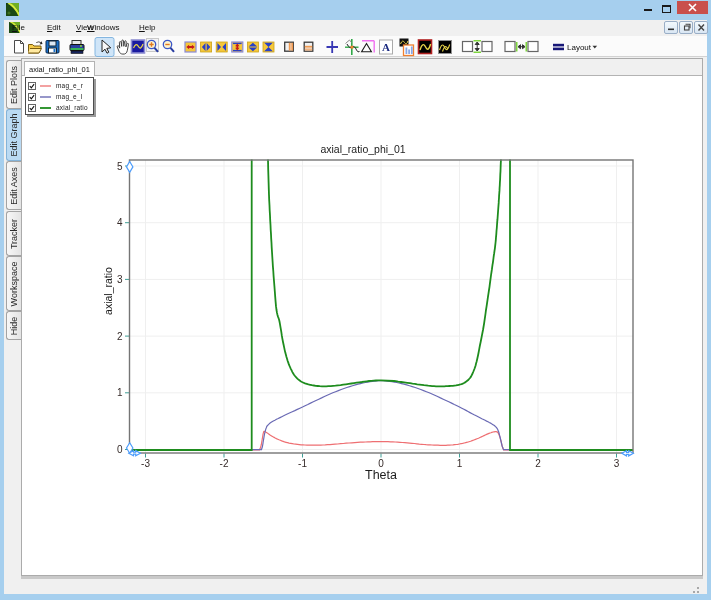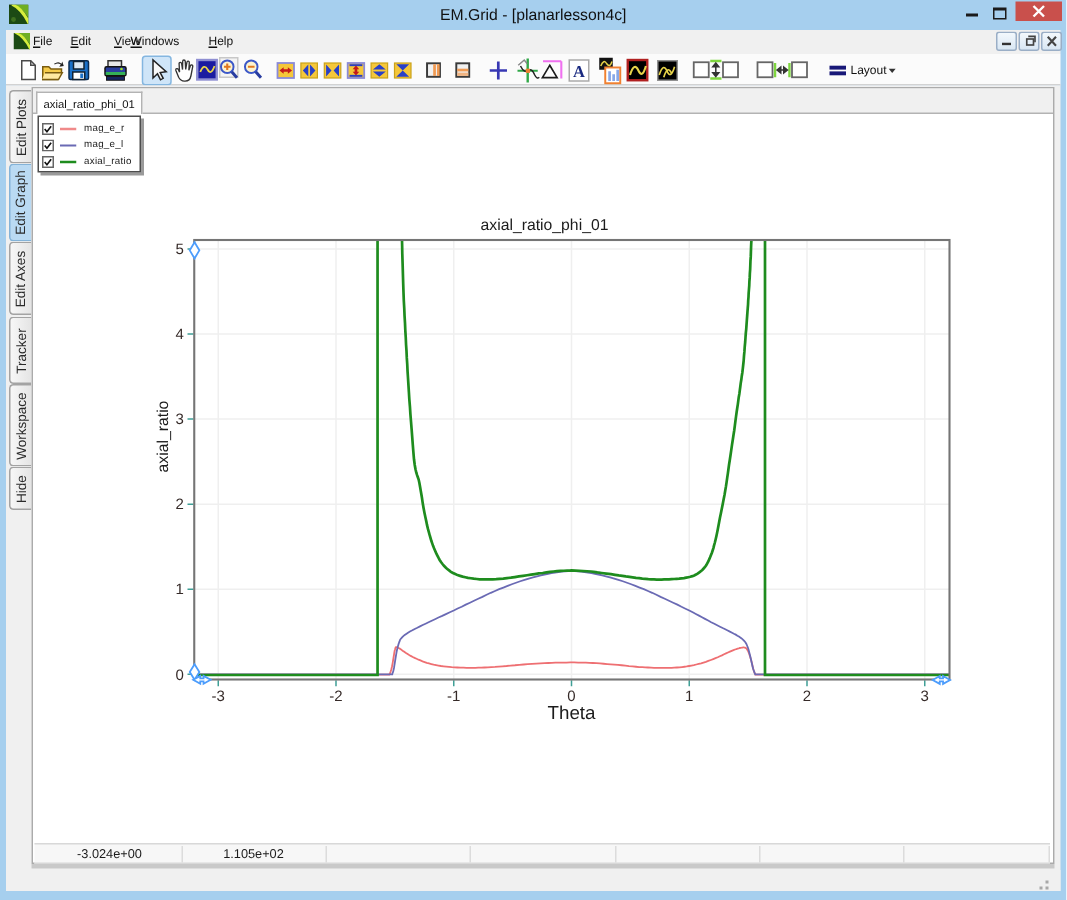--- a/index.html
+++ b/index.html
@@ -26,41 +26,40 @@
   .hcell{position:absolute;top:2px;width:96px;font-size:8.5px;font-weight:bold;color:#1c1c1c;text-align:center;}
   #vrow{left:23px;top:562px;width:677px;height:12px;background:#f7f7f7;border-top:1px solid #d8d8d8;border-bottom:1px solid #d8d8d8;}
   .vcell{position:absolute;top:1px;height:11px;border-right:1px solid #dcdcdc;font-size:8.5px;color:#1c1c1c;text-align:center;}
   #pshadow{left:21px;top:576px;width:682px;height:3px;background:#c9c9c9;}
   #statusbar{left:4px;top:580px;width:703px;height:14px;background:#f0f0f0;}
   svg{display:block;}
 </style>
 </head>
 <body>
 <div id="win">
-  <div class="abs" id="apptitle">EM.Grid - [planarlesson4c]</div>
   <svg class="abs" style="left:6px;top:3px" width="13" height="13" viewBox="0 0 13 13">
     <rect x="0" y="0" width="13" height="13" fill="#1c4a14"></rect>
     <path d="M3.5,0 L13,0 L13,9 Q9,2.5 3.5,0 Z" fill="#6fae24"></path>
     <path d="M0.5,0 Q8,3.5 12.5,13 L13,13 L13,9.5 Q8.5,1.5 4,0 Z" fill="#d6ee3c"></path>
     <path d="M0,0 L2.5,0 Q1.2,0.8 0,2.5 Z" fill="#123c0e"></path>
     <circle cx="3" cy="10" r="1.6" fill="#3f7020"></circle>
   </svg>
   <div class="abs" style="left:644px;top:9px;width:8px;height:2px;background:#1a1a1a"></div>
   <div class="abs" style="left:662px;top:5px;width:7px;height:5px;border:1px solid #1a1a1a;border-top:2px solid #1a1a1a"></div>
   <div class="abs" id="closebtn"></div>
   <svg class="abs" style="left:688px;top:3px" width="9" height="9" viewBox="0 0 9 9">
     <path d="M1,1 L8,8 M8,1 L1,8" stroke="#fff" stroke-width="1.6"></path>
   </svg>
   <div class="abs" id="menubar"></div>
   <svg class="abs" style="left:9px;top:22px" width="11" height="11" viewBox="0 0 13 13">
     <rect x="0" y="0" width="13" height="13" fill="#1c4a14"></rect>
     <path d="M3.5,0 L13,0 L13,9 Q9,2.5 3.5,0 Z" fill="#6fae24"></path>
     <path d="M0.5,0 Q8,3.5 12.5,13 L13,13 L13,9.5 Q8.5,1.5 4,0 Z" fill="#d6ee3c"></path>
   </svg>
-  <div class="mi" style="left:22px"><u>F</u>ile</div>
+  <div class="mi" style="left:12px"><u>F</u>ile</div>
   <div class="mi" style="left:47px"><u>E</u>dit</div>
   <div class="mi" style="left:76px"><u>V</u>iew</div>
   <div class="mi" style="left:87px"><u>W</u>indows</div>
   <div class="mi" style="left:139px"><u>H</u>elp</div>
 
   <svg class="abs" style="left:664px;top:21px" width="44" height="13" viewBox="0 0 44 13">
     <defs>
         <linearGradient id="mb" x1="0" y1="0" x2="0" y2="1">
       <stop offset="0" stop-color="#f4f9fd"></stop>
           <stop offset="1" stop-color="#d8e6f3"></stop>
@@ -286,29 +285,20 @@
     </g>
 
     <g stroke="#4d9dfc" stroke-width="1.2" fill="#fff">
       <path d="M129.7,161.5 L132.9,166.9 L129.7,172.3 L126.5,166.9 Z"></path>
       <path d="M129.7,442.8 L132.9,448 L129.7,453.2 L126.5,448 Z"></path>
       <path d="M128.8,453.2 L133.5,450.6 L133.5,452.2 L135.7,452.2 L135.7,450.6 L140.4,453.2 L135.7,455.8 L135.7,454.2 L133.5,454.2 L133.5,455.8 Z"></path>
       <path d="M621.8,453.3 L626.5,450.7 L626.5,452.3 L628.7,452.3 L628.7,450.7 L633.4,453.3 L628.7,455.9 L628.7,454.3 L626.5,454.3 L626.5,455.9 Z"></path>
     </g>
   </svg>
 
-  <div class="abs" id="vrow">
-      <div class="vcell" style="left:2px;width:96px">-3.024e+00</div>
-      <div class="vcell" style="left:98px;width:96px">1.105e+02</div>
-      <div class="vcell" style="left:194px;width:96px"></div>
-      <div class="vcell" style="left:291px;width:96px"></div>
-      <div class="vcell" style="left:387px;width:96px"></div>
-      <div class="vcell" style="left:483px;width:96px"></div>
-      <div class="vcell" style="left:580px;width:96px"></div>
-    </div>
   <div class="abs" id="pshadow"></div>
   <div class="abs" id="statusbar"></div>
   <svg class="abs" style="left:691px;top:585px" width="9" height="9" viewBox="0 0 9 9">
     <g fill="#a8a8a8">
         <rect x="6" y="6" width="2" height="2"></rect>
         <rect x="6" y="2" width="2" height="2"></rect>
         <rect x="2" y="6" width="2" height="2"></rect>
       </g>
   </svg>
 </div>

